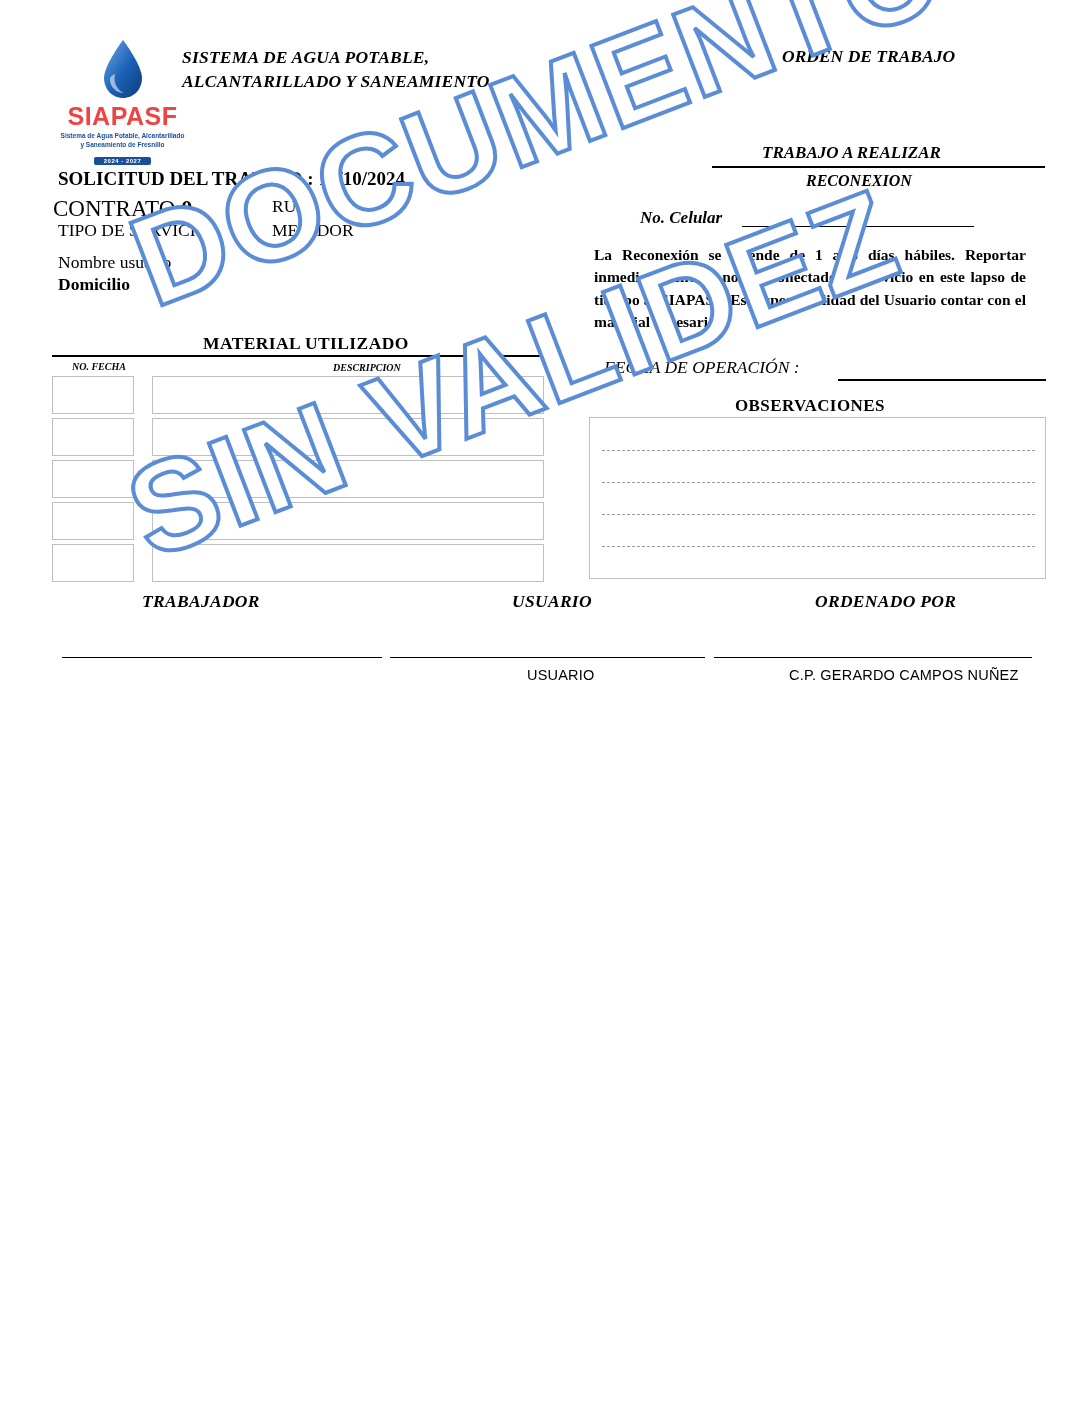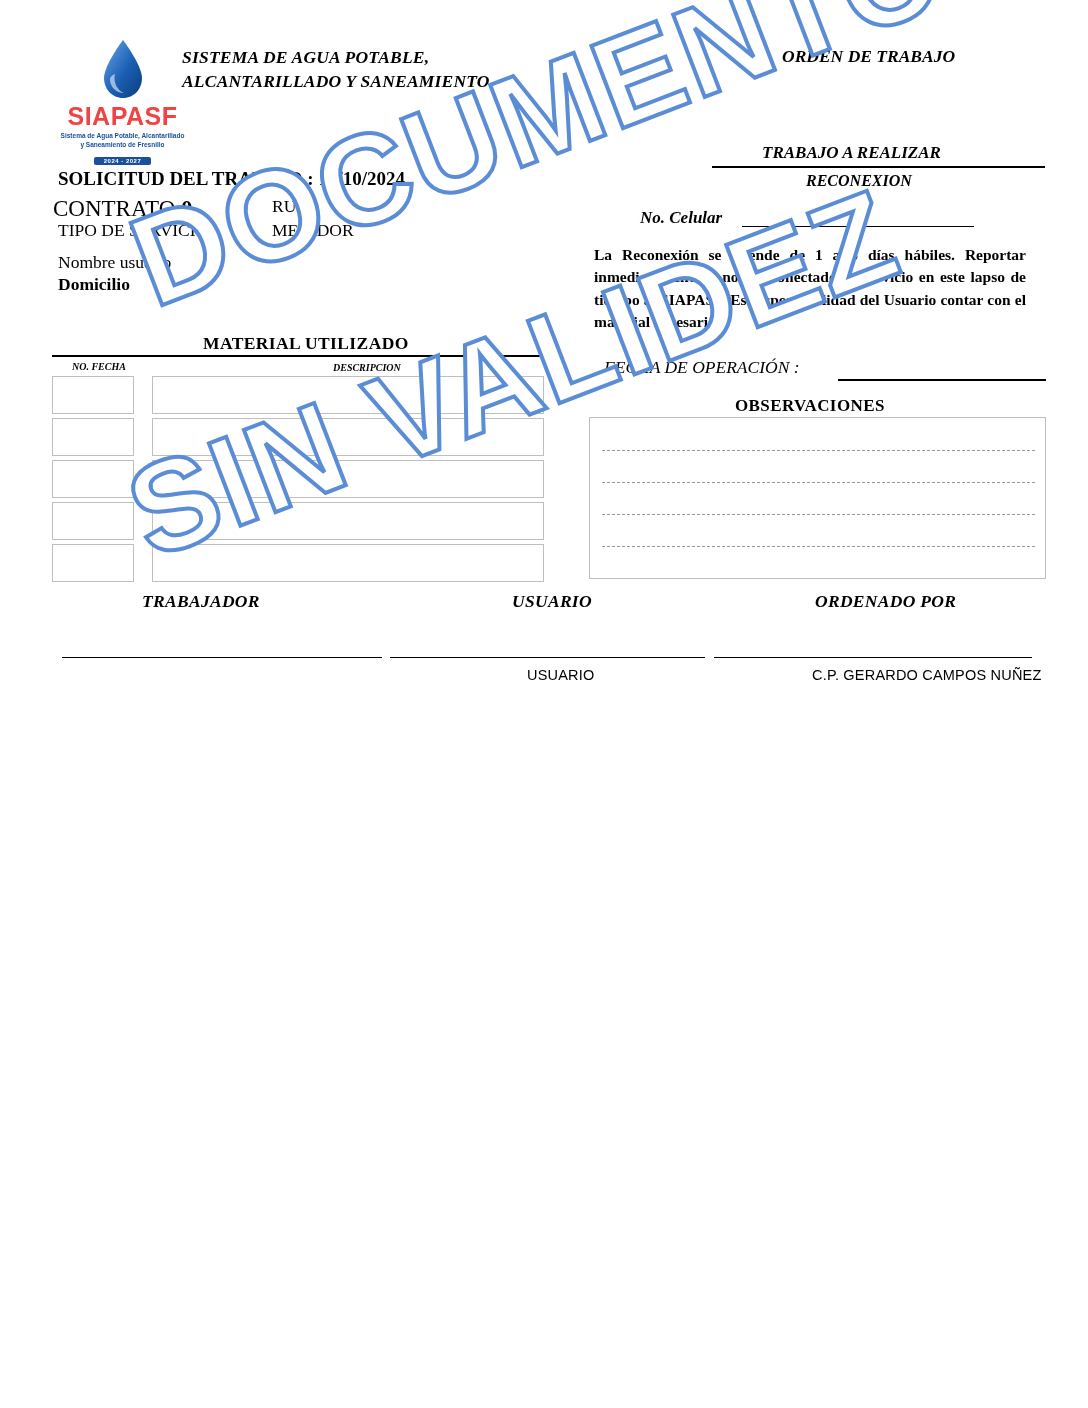--- a/index.html
+++ b/index.html
@@ -308,21 +308,21 @@
   .rule-3 { left: 714px; width: 318px; }
 
   .sig-name {
     position: absolute;
     top: 667px;
     font-family: "Liberation Sans", sans-serif;
     font-size: 14.5px;
     letter-spacing: .2px;
   }
   .name-usuario  { left: 527px; }
-  .name-gerardo  { left: 812px; }
+  .name-gerardo  { left: 789px; }
 
   
   .watermark {
     position: absolute;
     left: 0;
     top: 0;
     width: 1088px;
     height: 720px;
     pointer-events: none;
   }

